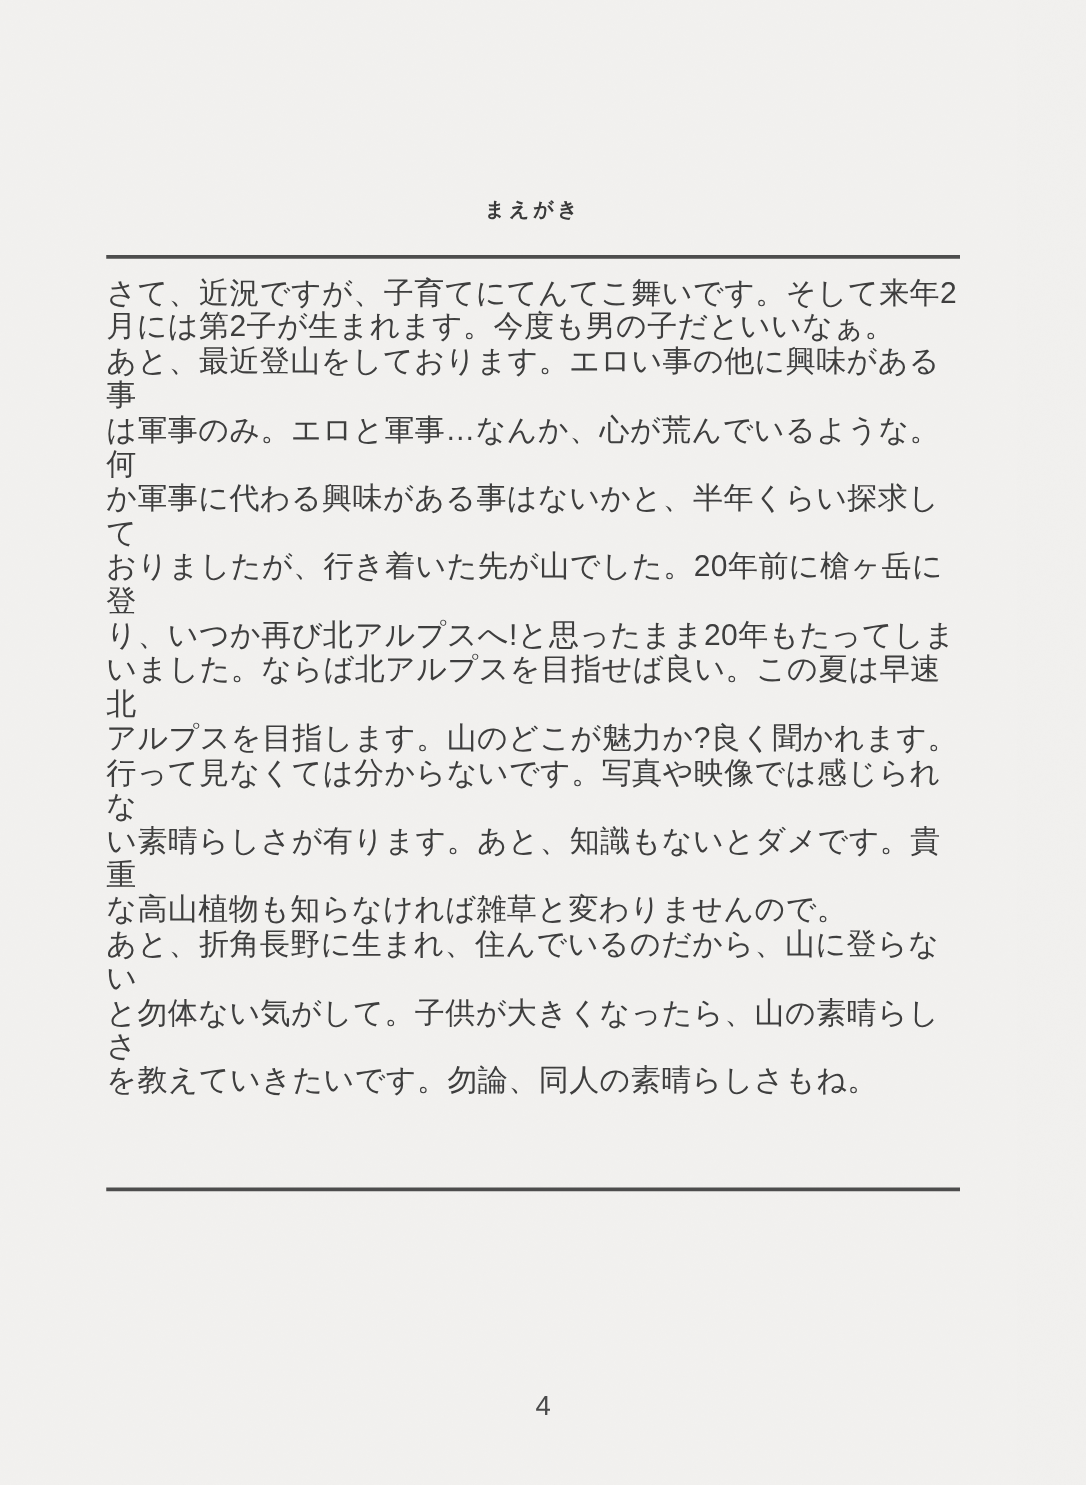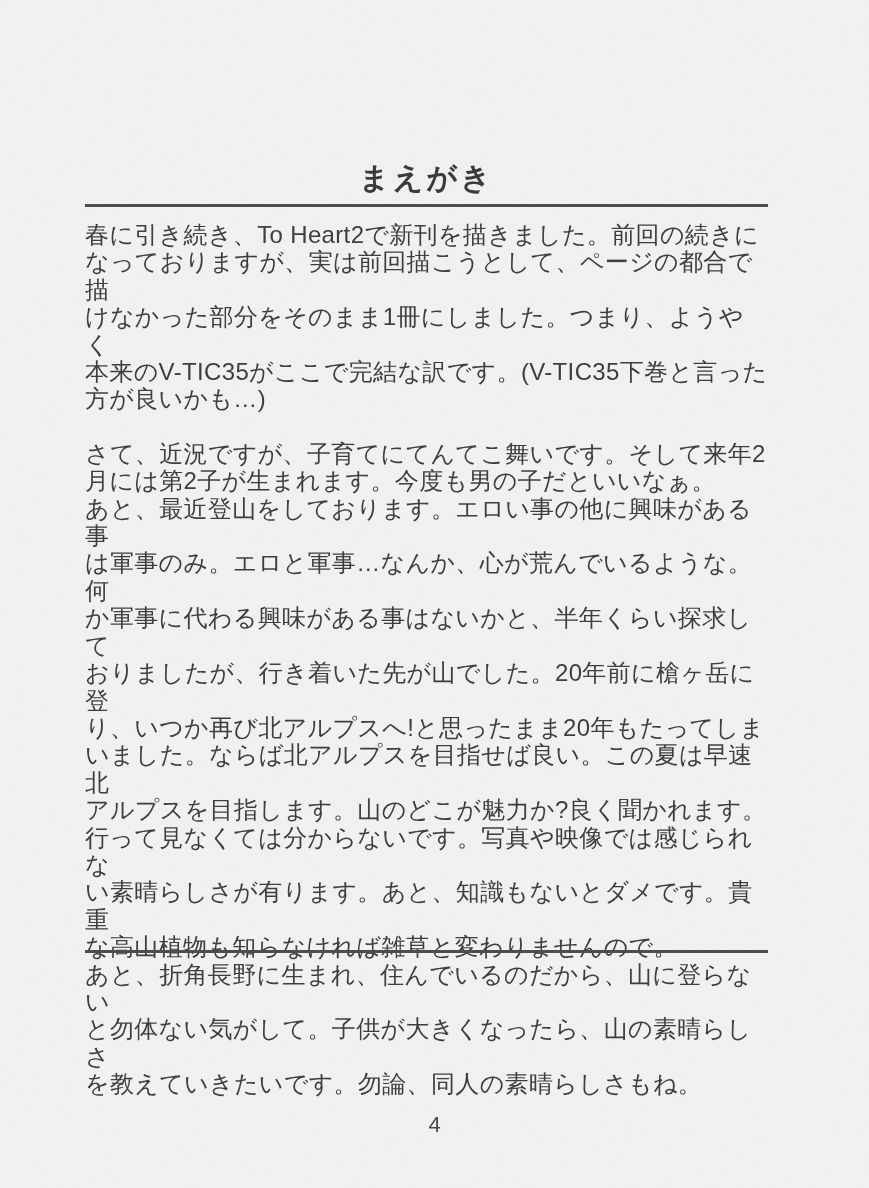--- a/index.html
+++ b/index.html
@@ -34,21 +34,21 @@
     width: 683px;
     top: 0;
   }
   .title {
     position: absolute;
     top: 158px;
     left: 0;
     width: 100%;
     margin: 0;
     text-align: center;
-    font-size: 30px;
+    font-size: 16px;
     font-weight: bold;
     letter-spacing: 3px;
     color: #3a3a3a;
   }
   .rule {
     position: absolute;
     left: 0;
     width: 100%;
     height: 3px;
     margin: 0;
@@ -93,25 +93,20 @@
     </filter>
     <rect x="0" y="0" width="869" height="1188" filter="url(#grain)"></rect>
   </svg>
 
   <div class="content">
     <h1 class="title">まえがき</h1>
 
     <hr class="rule rule-top">
 
     <div class="body-text">
-      <p class="para">春に引き続き、To Heart2で新刊を描きました。前回の続きに
-なっておりますが、実は前回描こうとして、ページの都合で描
-けなかった部分をそのまま1冊にしました。つまり、ようやく
-本来のV-TIC35がここで完結な訳です。(V-TIC35下巻と言った
-方が良いかも…)</p>
       <p class="para">さて、近況ですが、子育てにてんてこ舞いです。そして来年2
 月には第2子が生まれます。今度も男の子だといいなぁ。
 あと、最近登山をしております。エロい事の他に興味がある事
 は軍事のみ。エロと軍事…なんか、心が荒んでいるような。何
 か軍事に代わる興味がある事はないかと、半年くらい探求して
 おりましたが、行き着いた先が山でした。20年前に槍ヶ岳に登
 り、いつか再び北アルプスへ!と思ったまま20年もたってしま
 いました。ならば北アルプスを目指せば良い。この夏は早速北
 アルプスを目指します。山のどこが魅力か?良く聞かれます。
 行って見なくては分からないです。写真や映像では感じられな

